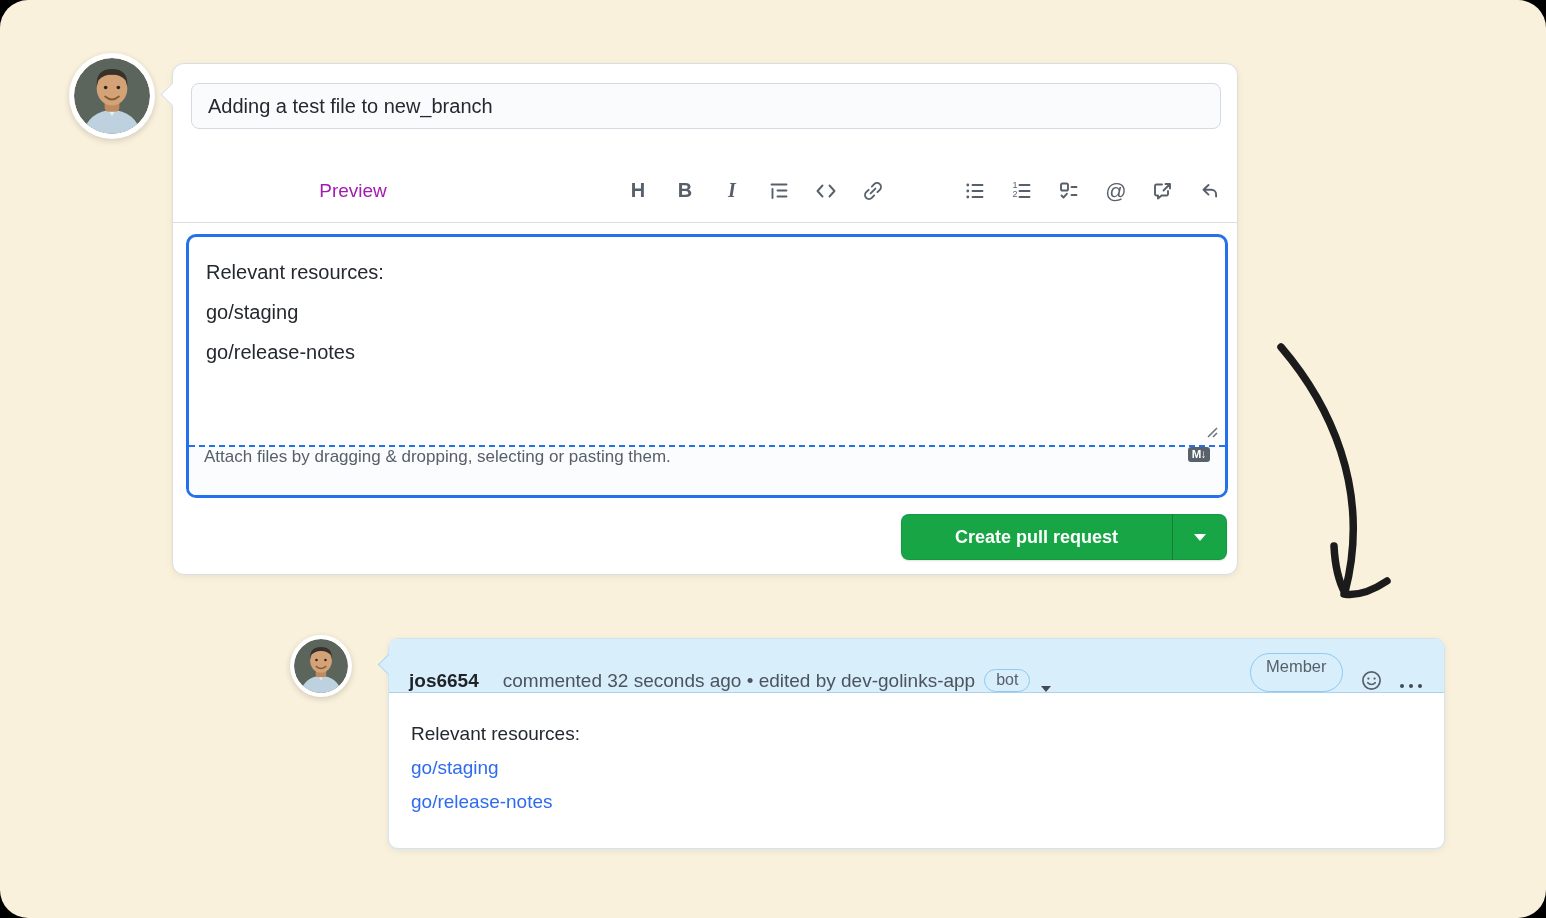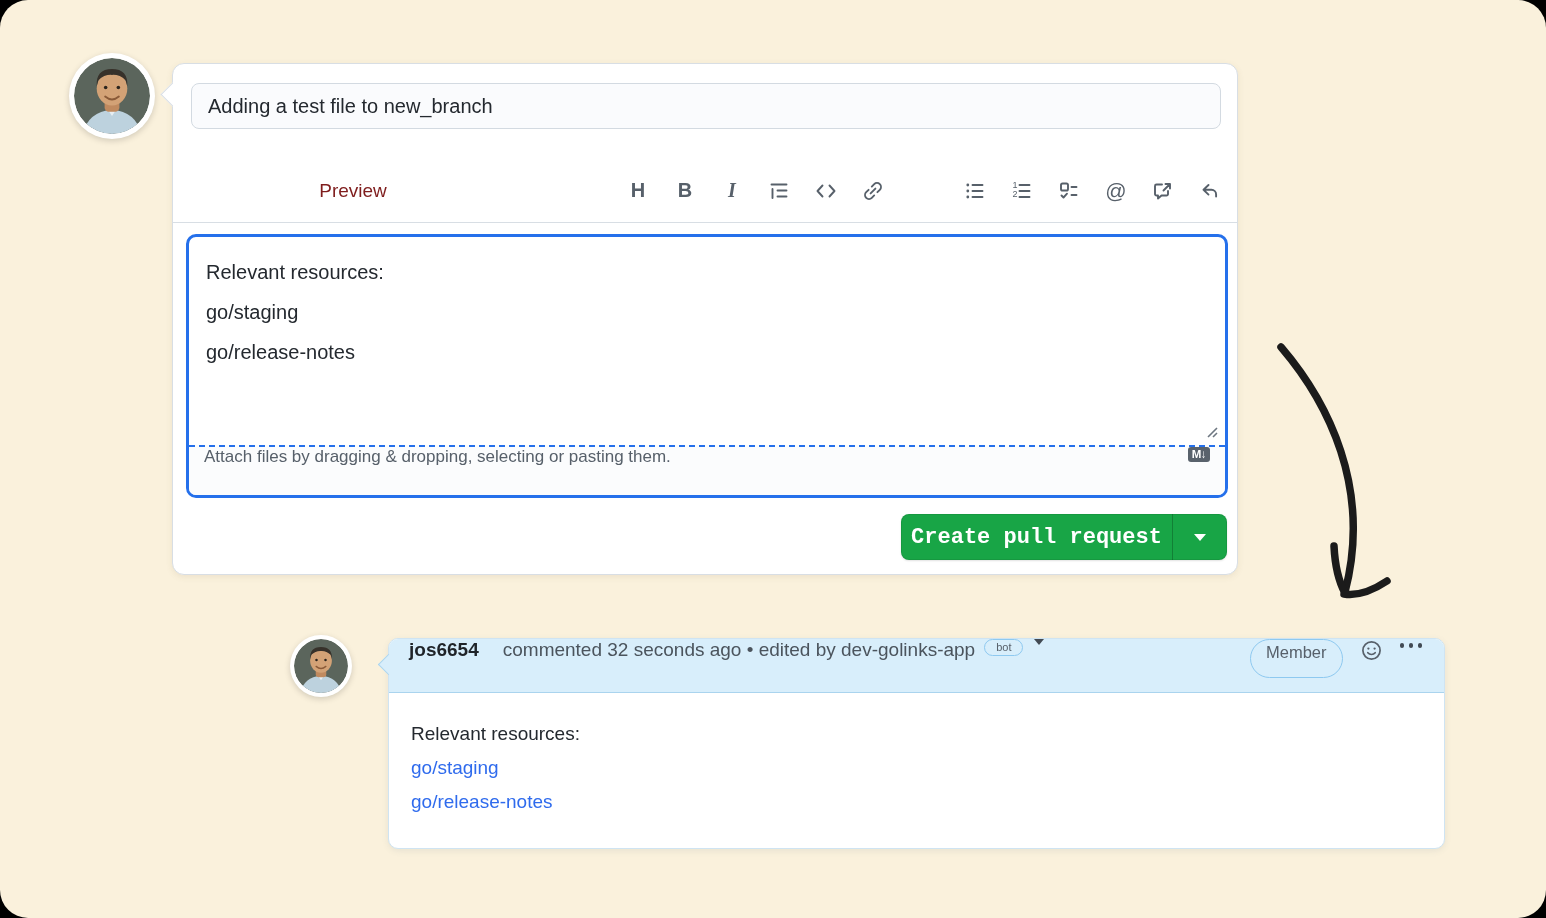--- a/index.html
+++ b/index.html
@@ -20,21 +20,21 @@
     background:#fafbfd; border:1px solid #d3dae1; border-radius:8px; padding:16px 16px;
     font-family:"Liberation Sans",sans-serif; font-size:20px; color:#24292f; outline:none; }
 
   .tabbar { position:absolute; left:0; right:0; top:94px; height:65px;
     border-bottom:1px solid #d8dee4; }
   .tab-write { position:absolute; left:16px; top:0; width:98px; height:66px;
     background:#fff; border:1px solid #d8dee4; border-bottom:none;
     border-radius:10px 10px 0 0; display:flex; align-items:center; justify-content:center;
     font-size:19px; color:#24292f; z-index:2; cursor:pointer; }
   .tab-preview { position:absolute; left:114px; top:0; width:132px; height:65px;
-    display:flex; align-items:center; justify-content:center; font-size:19px; color:#7f1d1d;
+    display:flex; align-items:center; justify-content:center; font-size:19px; color:#a21caf;
     cursor:pointer; }
 
   .toolbar { position:absolute; right:16px; top:0; height:65px; display:flex;
     align-items:center; gap:25px; color:#57606a; }
   .tb { width:22px; height:22px; display:flex; align-items:center; justify-content:center;
     cursor:pointer; flex:none; }
   .tb svg { stroke:#57606a; fill:none; stroke-width:1.9; stroke-linecap:round; stroke-linejoin:round; }
   .tb-letter { font-size:20px; font-weight:700; color:#57606a; }
   .tb-italic { font-family:"Liberation Serif", serif; font-style:italic; font-weight:700; }
   .tb-at { font-weight:500; font-size:21px; }
@@ -50,21 +50,21 @@
     border-top:2px dashed #2570eb; background:#fbfcfd; border-radius:0 0 7px 7px;
     display:flex; align-items:flex-start; padding:0 15px; font-size:17px; color:#57606a;
     cursor:pointer; }
   .md-badge { margin-left:auto; background:#59626c; color:#fff; border-radius:3px;
     font-size:11.5px; font-weight:bold; padding:1px 4px 2px; letter-spacing:-0.5px; cursor:pointer; }
 
   .create-btn { position:absolute; left:728px; top:450px; width:326px; height:46px;
     border-radius:8px; background:#18a546; display:flex; color:#fff;
     box-shadow:inset 0 0 0 1px rgba(0,0,0,.08), 0 1px 2px rgba(0,0,0,.12); }
   .create-btn-main { flex:1; display:flex; align-items:center; justify-content:center;
-    font-size:22px; font-weight:bold; cursor:pointer;font-family:Liberation Mono, monospace; }
+    font-size:18px; font-weight:bold; cursor:pointer; }
   .create-btn-caret { width:55px; border-left:1px solid rgba(0,0,0,.22); display:flex;
     align-items:center; justify-content:center; cursor:pointer; }
   .tri-down-white { width:0; height:0; border-left:6px solid transparent;
     border-right:6px solid transparent; border-top:7px solid #fff; }
 
   
   .avatar { position:absolute; border-radius:50%; background:#fff;
     box-shadow:0 2px 6px rgba(0,0,0,.16); display:flex; align-items:center; justify-content:center; }
   .avatar-lg { left:69px; top:53px; width:86px; height:86px; }
   .avatar-sm { left:290px; top:635px; width:62px; height:62px; }
@@ -75,26 +75,26 @@
   .arrow path { stroke:#1b1b1b; stroke-width:7.5; fill:none; stroke-linecap:round; }
 
   
   .comment-card { position:absolute; left:388px; top:638px; width:1057px; height:211px;
     background:#fff; border:1px solid #cfe4f2; border-radius:10px;
     box-shadow:0 2px 6px rgba(100,120,140,.12); }
   .comment-caret { position:absolute; left:-8px; top:18px; width:15px; height:15px;
     background:#d8eefb; border-left:1px solid #aad4ee; border-bottom:1px solid #aad4ee;
     transform:rotate(45deg); }
   .comment-header { height:54px; background:#d8eefb; border-bottom:1px solid #aad4ee;
-    border-radius:9px 9px 0 0; display:flex; align-items:flex-start; padding:0 20px;
+    border-radius:9px 9px 0 0; display:flex; align-items:flex-end; padding:0 20px;
     font-size:19px; color:#4b545d; }
   .c-author { font-weight:bold; color:#1f2328; cursor:pointer; }
   .c-meta { margin-left:24px; }
   .pill { border:1.5px solid #8ec9f0; border-radius:999px; color:#57606a; background:transparent; }
-  .bot-pill { margin-left:9px; padding:1px 11px 2px; font-size:11px; }
+  .bot-pill { margin-left:9px; padding:1px 11px 2px; font-size:16px; }
   .member-pill { padding:3px 15px 15px; font-size:16.5px; }
   .hdr-caret { width:0; height:0; border-left:5.5px solid transparent;
     border-right:5.5px solid transparent; border-top:6.5px solid #424a53;
     margin-left:11px; cursor:pointer; }
   .hdr-spacer { flex:1; }
   .smiley { margin-left:17px; cursor:pointer; display:flex; }
   .smiley svg { stroke:#57606a; fill:none; stroke-width:1.7; stroke-linecap:round; }
   .kebab { margin-left:15px; display:flex; gap:4.5px; cursor:pointer; padding:4px 2px; }
   .kebab i { width:4.5px; height:4.5px; border-radius:50%; background:#424a53; }
 

